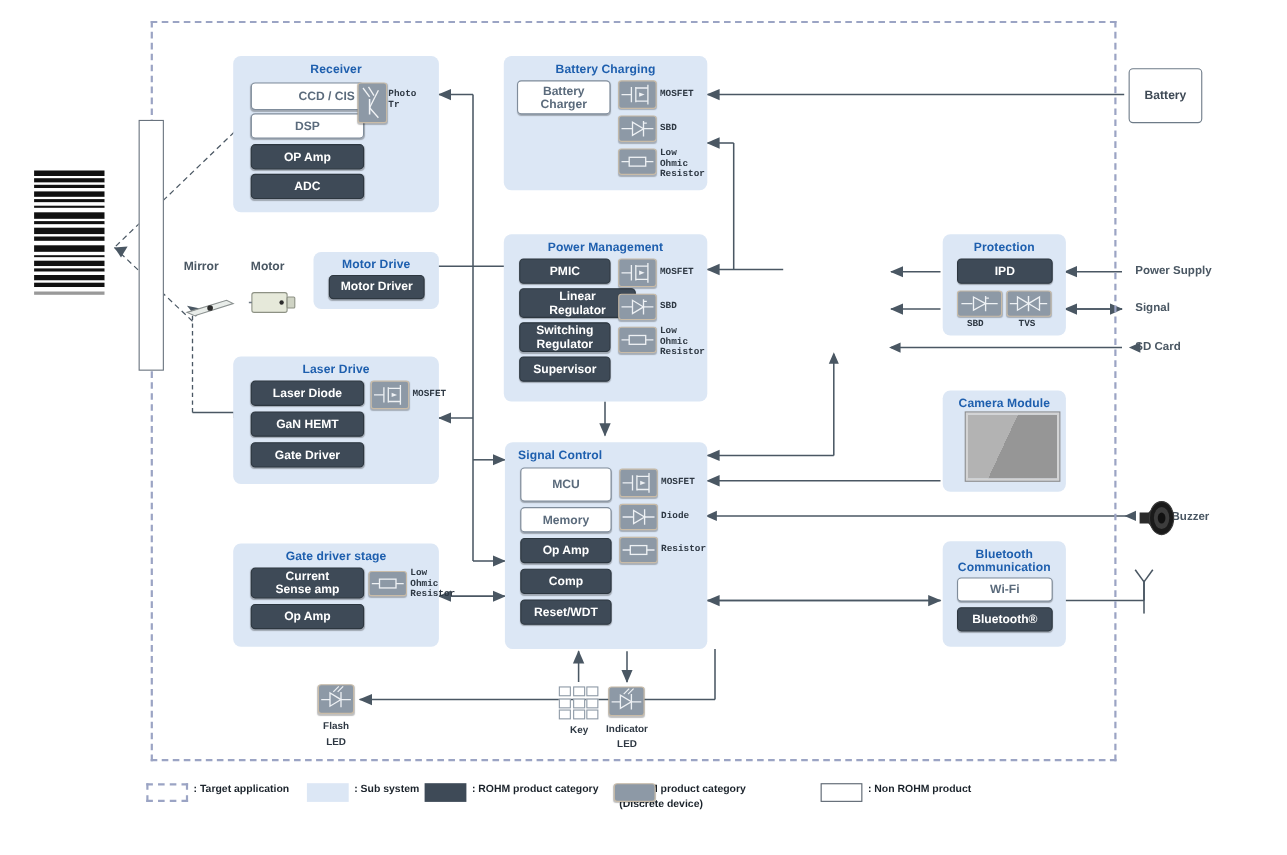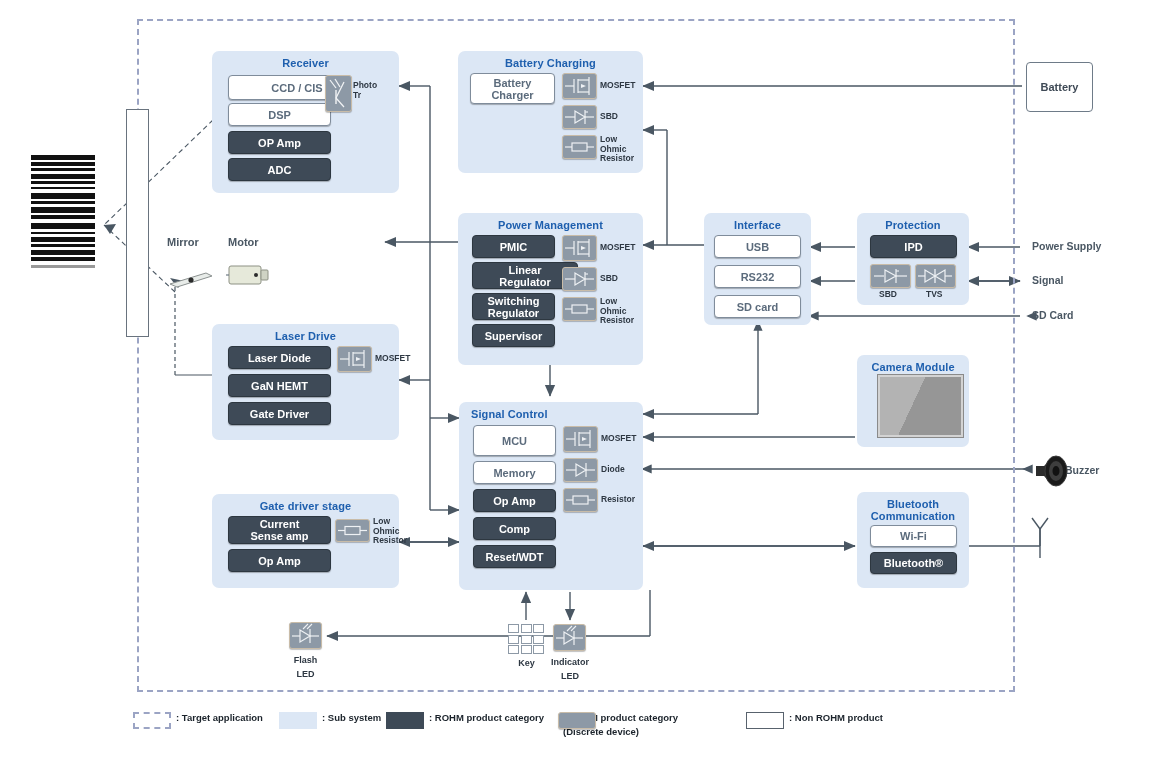--- a/index.html
+++ b/index.html
@@ -61,21 +61,21 @@
     border-radius:3px;
     box-shadow:0 1px 1px rgba(0,0,0,.25);
   }
   .disc svg{ display:block; }
   .disc-label{
     position:absolute;
     font-size:8.5px;
     font-weight:bold;
     color:#2e3843;
     line-height:9.5px;
-    font-family:Liberation Sans, sans-serif;
+    font-family:Liberation Mono, monospace;
   }
 
   
   .ext-label{
     position:absolute;
     font-size:10.5px;
     font-weight:bold;
     color:#4a5763;
     white-space:nowrap;
   }
@@ -321,20 +321,24 @@
         <line x1="2" y1="11" x2="9" y2="11" stroke="#eef1f4" stroke-width="1.2"></line>
         <rect x="9" y="7" width="15" height="8" fill="none" stroke="#eef1f4" stroke-width="1.2"></rect>
         <line x1="24" y1="11" x2="31" y2="11" stroke="#eef1f4" stroke-width="1.2"></line>
       </svg>
     </div>
     <div class="disc-label" style="left:142px; top:84px; white-space:pre;">Low
 Ohmic
 Resistor</div>
   </div>
 
+  <div class="subsys" style="left:285px; top:229px; width:114px; height:52px;">
+    <div class="subsys-title">Motor Drive</div>
+    <div class="blk rohm" style="left:14px; top:21px; width:87px; height:22px;">Motor Driver</div>
+  </div>
 
   <div class="subsys" style="left:458px; top:213px; width:185px; height:152px;">
     <div class="subsys-title">Power Management</div>
     <div class="blk rohm" style="left:14px; top:22px; width:83px; height:23px;">PMIC</div>
     <div class="blk rohm" style="left:14px; top:49px; width:106px; height:27px; white-space:pre;">Linear
 Regulator</div>
     <div class="blk rohm" style="left:14px; top:80px; width:83px; height:27px; white-space:pre;">Switching
 Regulator</div>
     <div class="blk rohm" style="left:14px; top:111px; width:83px; height:23px;">Supervisor</div>
     <div class="disc" style="left:104px; top:22px; width:35px; height:26px;">
@@ -438,26 +442,20 @@
     <div class="disc" style="left:104px; top:86px; width:35px; height:24px;">
       <svg width="33" height="22" viewBox="0 0 33 22">
         <line x1="2" y1="11" x2="9" y2="11" stroke="#eef1f4" stroke-width="1.2"></line>
         <rect x="9" y="7" width="15" height="8" fill="none" stroke="#eef1f4" stroke-width="1.2"></rect>
         <line x1="24" y1="11" x2="31" y2="11" stroke="#eef1f4" stroke-width="1.2"></line>
       </svg>
     </div>
     <div class="disc-label" style="left:142px; top:93px;">Resistor</div>
   </div>
 
-  <div class="subsys" style="left:704px; top:213px; width:107px; height:112px;">
-    <div class="subsys-title">Interface</div>
-    <div class="blk nonrohm" style="left:10px; top:22px; width:87px; height:23px;">USB</div>
-    <div class="blk nonrohm" style="left:10px; top:52px; width:87px; height:23px;">RS232</div>
-    <div class="blk nonrohm" style="left:10px; top:82px; width:87px; height:23px;">SD card</div>
-  </div>
 
   <div class="subsys" style="left:857px; top:213px; width:112px; height:92px;">
     <div class="subsys-title">Protection</div>
     <div class="blk rohm" style="left:13px; top:22px; width:87px; height:23px;">IPD</div>
     <div class="disc" style="left:13px; top:51px; width:41px; height:24px;">
       <svg width="39" height="22" viewBox="0 0 39 22">
         <line x1="3" y1="11" x2="13" y2="11" stroke="#eef1f4" stroke-width="1.2"></line>
         <path d="M14,5 L14,17 L25,11 z" fill="none" stroke="#eef1f4" stroke-width="1.2"></path>
         <path d="M25,4 L25,18" stroke="#eef1f4" stroke-width="1.2"></path>
         <path d="M28,6 L25,6" stroke="#eef1f4" stroke-width="1.1"></path>

